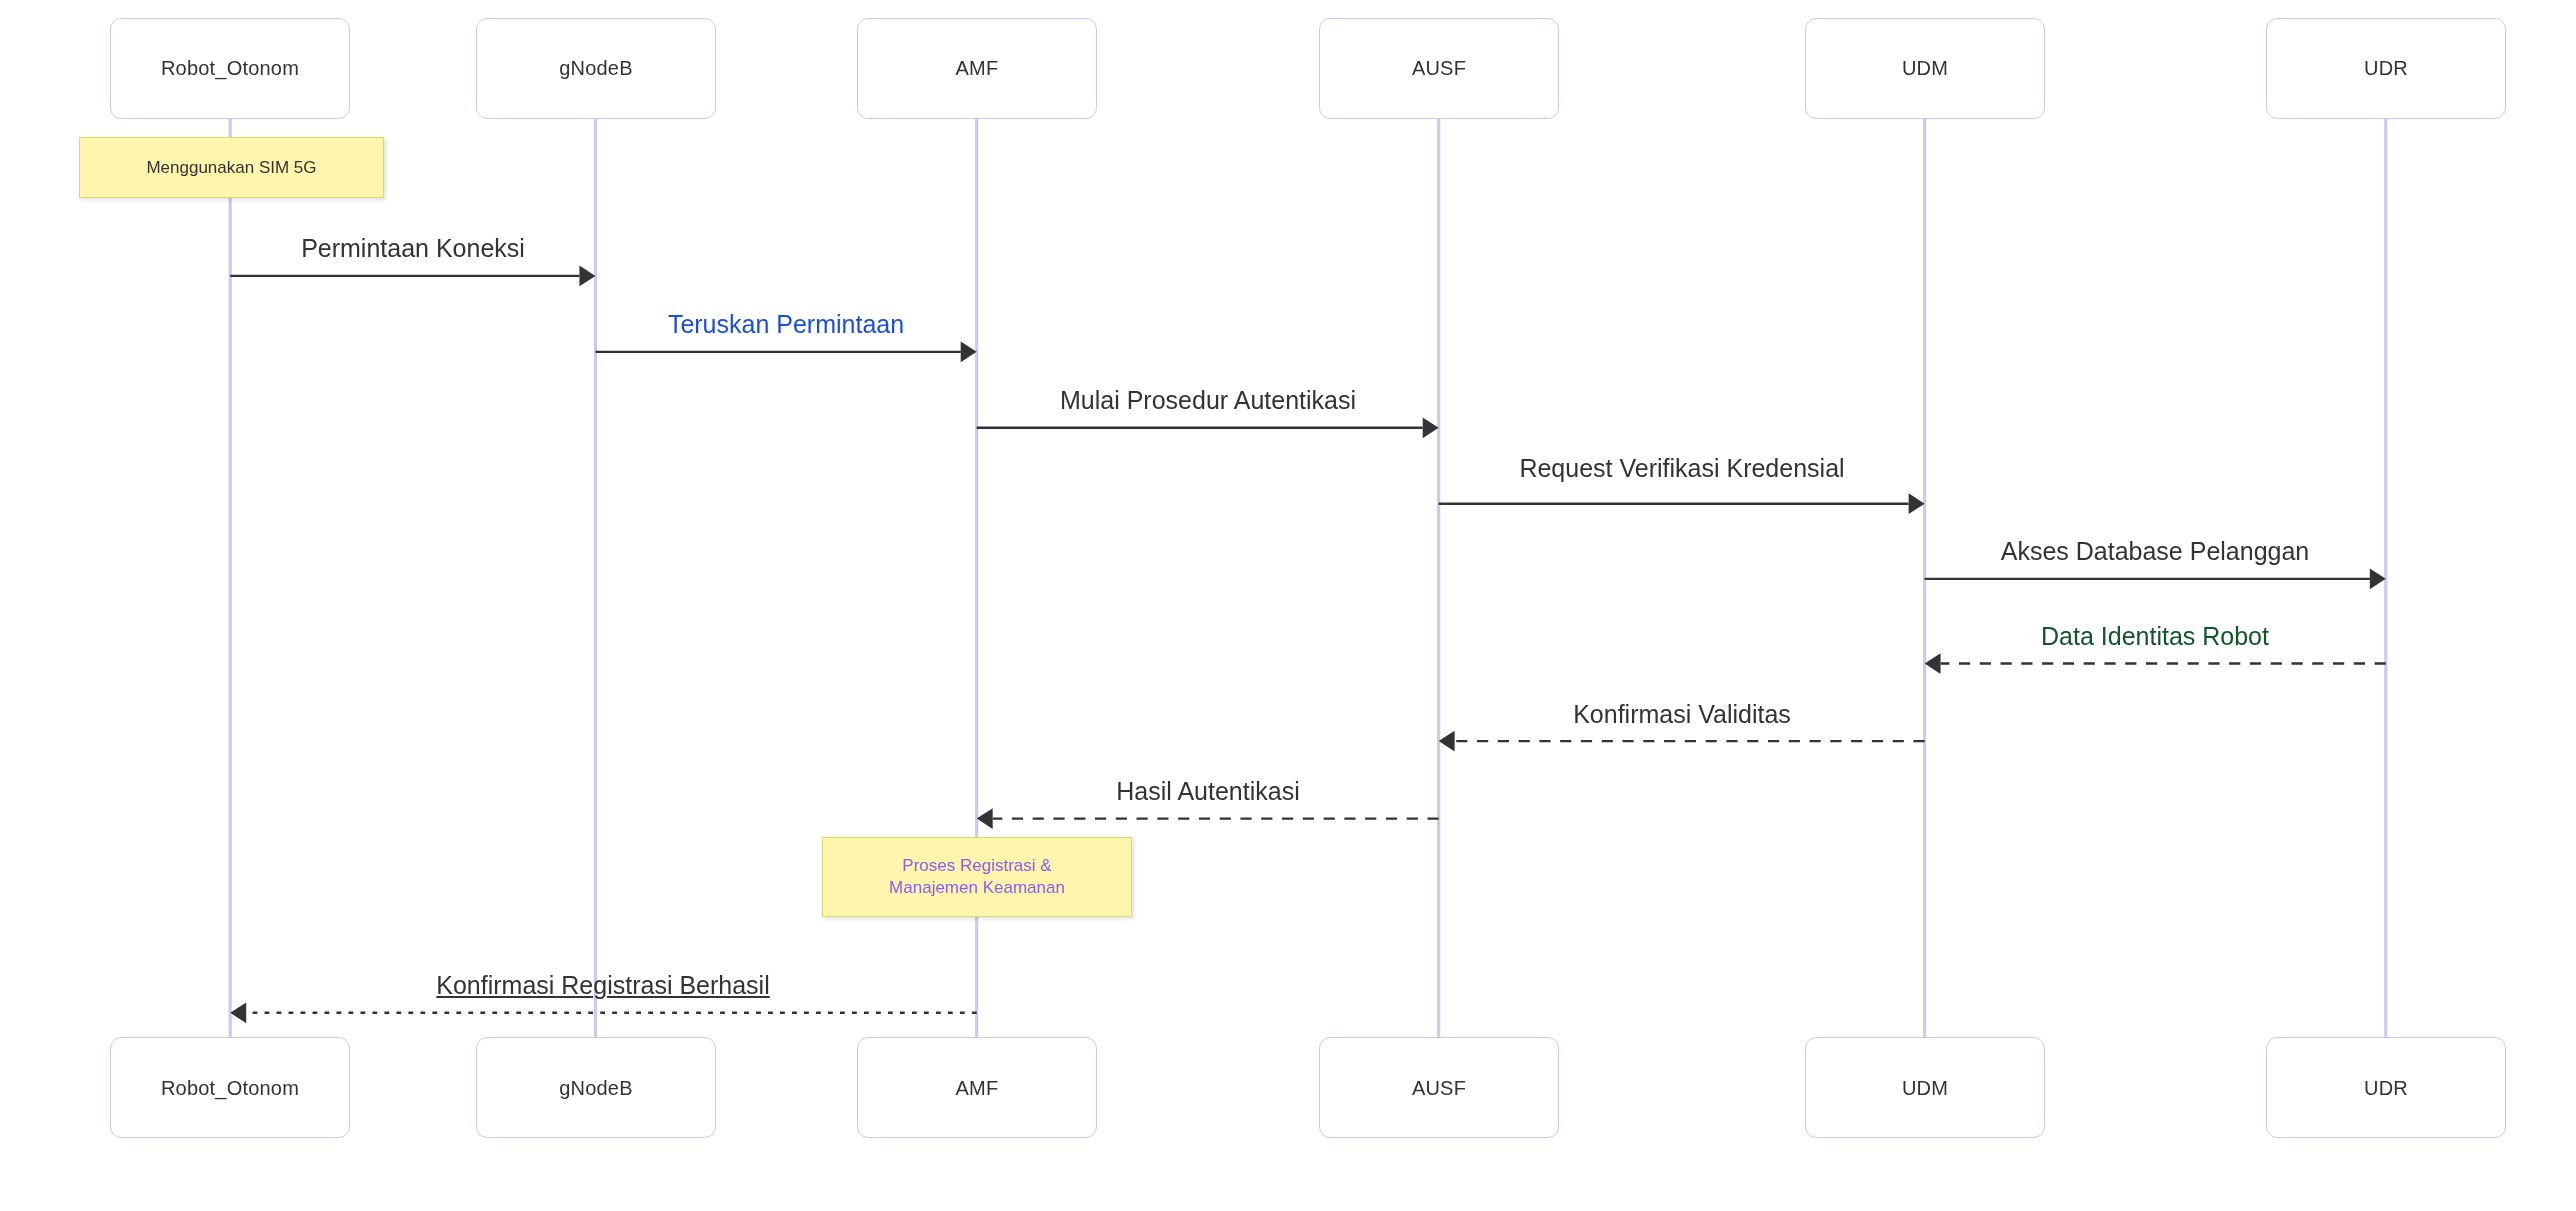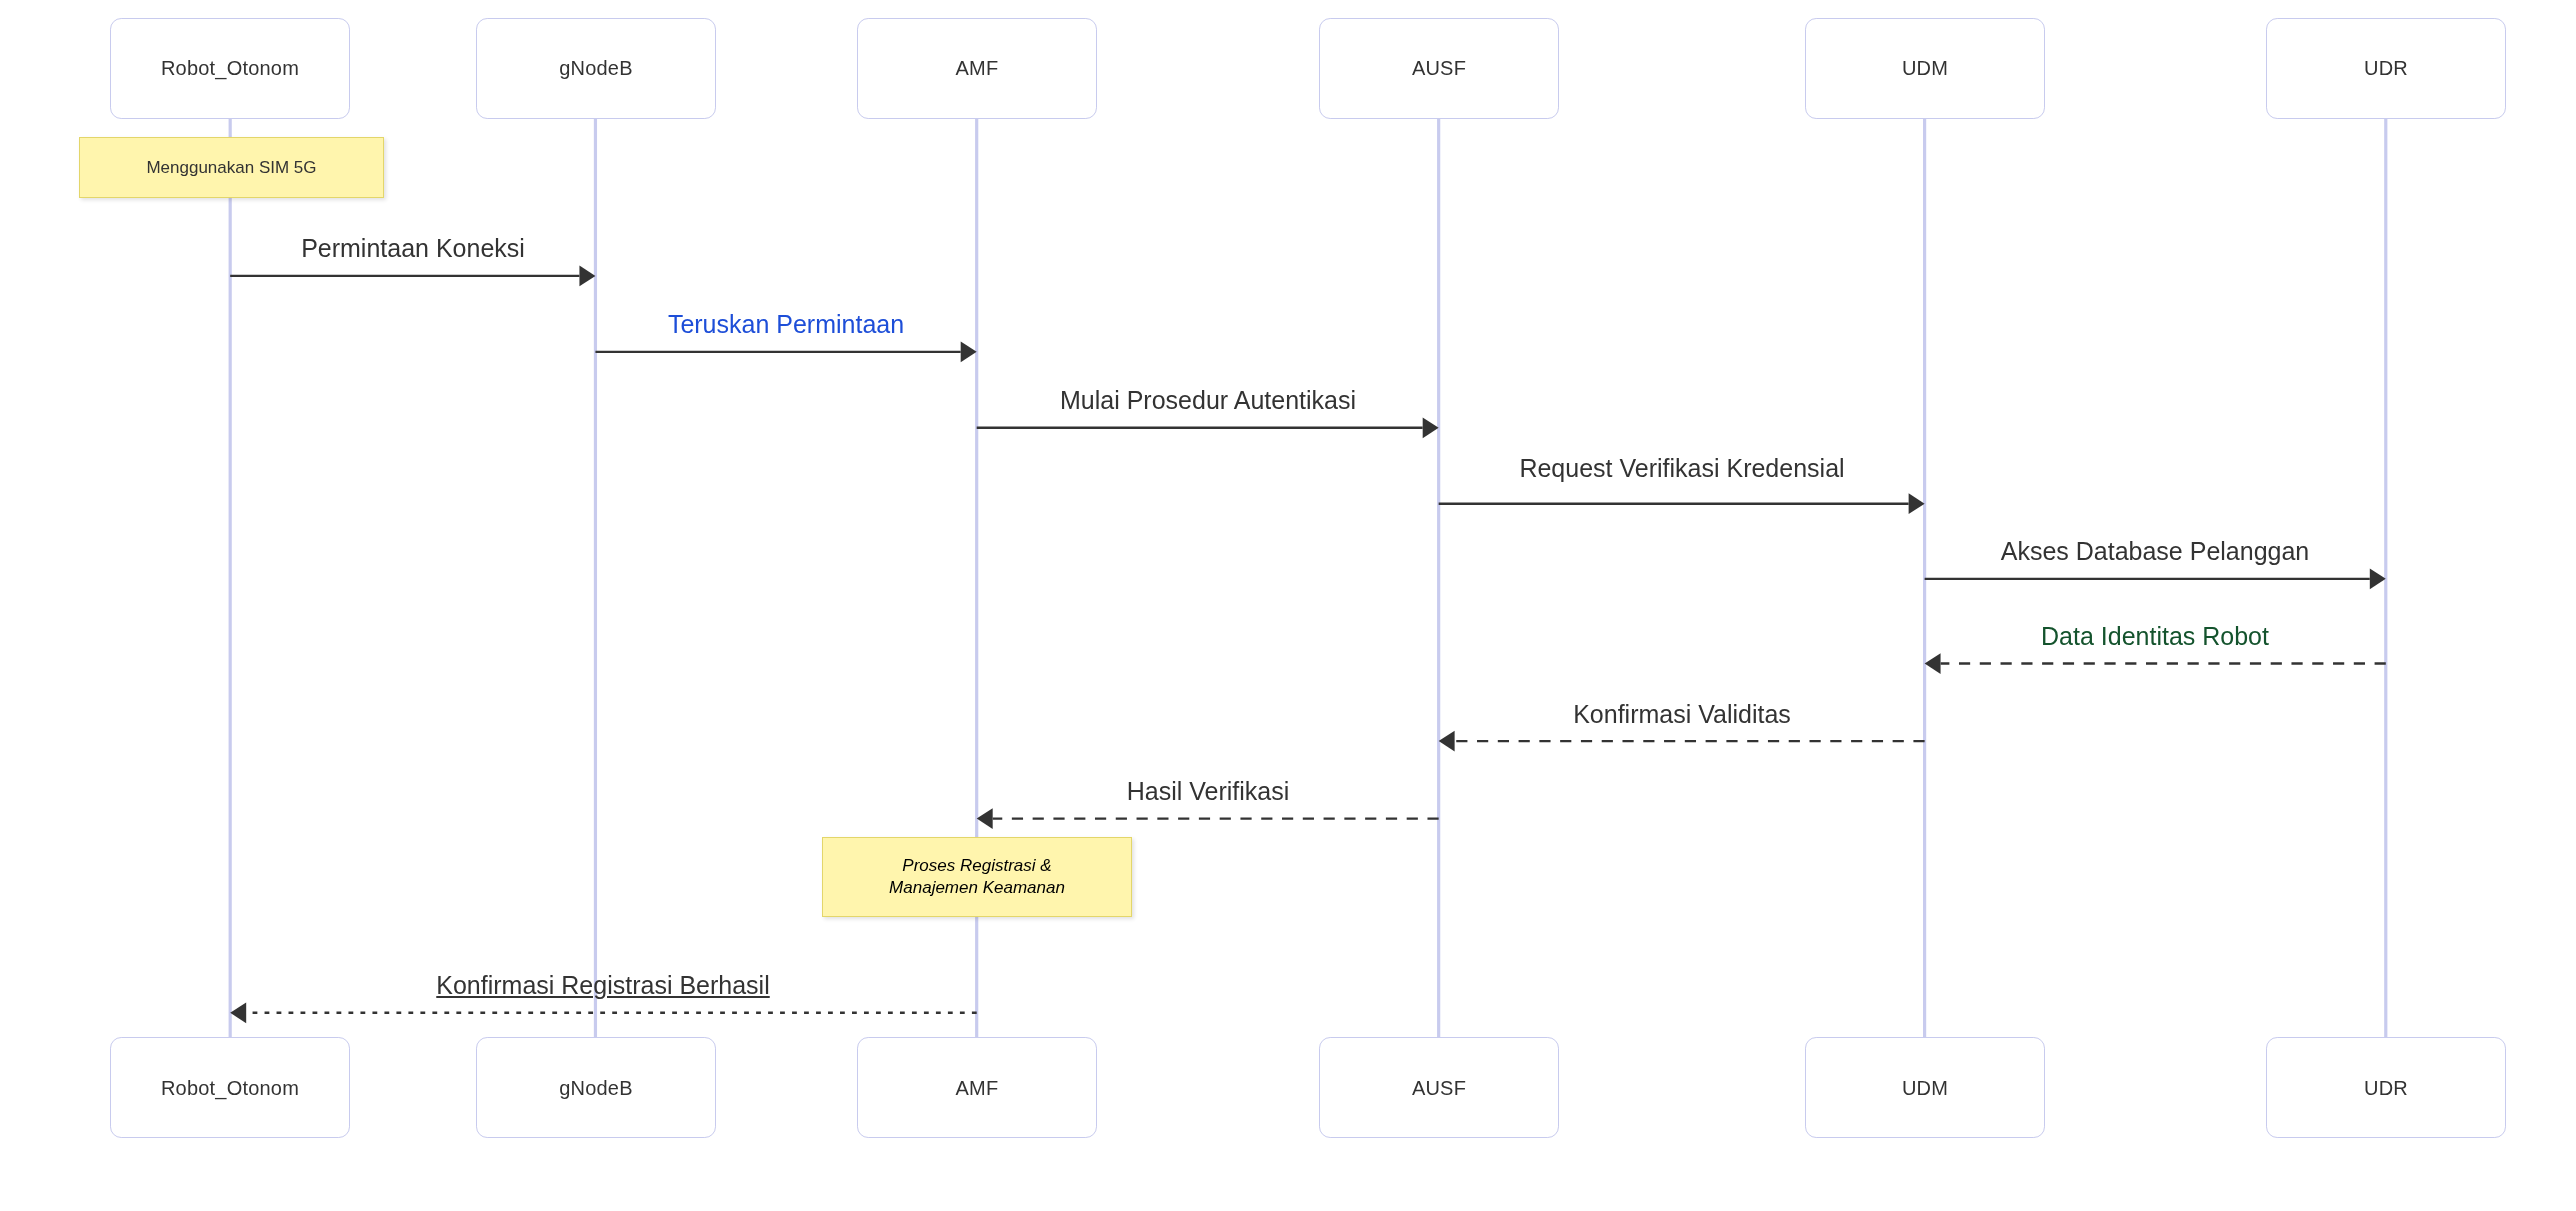--- a/index.html
+++ b/index.html
@@ -160,28 +160,28 @@
     </div>
 
   <div id="message-labels">
       <div class="msg-label" style="left: 413px; top: 261px; color: rgb(51, 51, 51);">Permintaan Koneksi</div>
       <div class="msg-label" style="left: 786px; top: 337px; color: #1d4ed8;">Teruskan Permintaan</div>
       <div class="msg-label" style="left: 1208px; top: 413px; color: rgb(51, 51, 51);">Mulai Prosedur Autentikasi</div>
       <div class="msg-label" style="left: 1682px; top: 481px; color: rgb(51, 51, 51);">Request Verifikasi Kredensial</div>
       <div class="msg-label" style="left: 2155px; top: 564px; color: rgb(51, 51, 51);">Akses Database Pelanggan</div>
       <div class="msg-label" style="left: 2155px; top: 649px; color: #14532d;">Data Identitas Robot</div>
       <div class="msg-label" style="left: 1682px; top: 727px; color: rgb(51, 51, 51);">Konfirmasi Validitas</div>
-      <div class="msg-label" style="left: 1208px; top: 804px; color: rgb(51, 51, 51);">Hasil Verifikasi</div>
+      <div class="msg-label" style="left: 1208px; top: 804px; color: rgb(51, 51, 51);">Hasil Autentikasi</div>
       <div class="msg-label" style="left: 603px; top: 998px; color: rgb(51, 51, 51); text-decoration: underline;">Konfirmasi Registrasi Berhasil</div>
     </div>
 
   <div id="notes">
       <div class="note-box" style="left: 79px; top: 137px; width: 305px; height: 61px; background: rgb(255, 245, 173); border-color: rgb(227, 214, 106);">
         <div class="note-text" style="color: rgb(51, 51, 51);">Menggunakan SIM 5G</div>
       </div>
       <div class="note-box" style="left: 822px; top: 837px; width: 310px; height: 80px; background: rgb(255, 245, 173); border-color: rgb(227, 214, 106);">
-        <div class="note-text" style="color: #000000; font-style: italic;">Proses Registrasi &amp;
+        <div class="note-text" style="color: #8b5cf6;">Proses Registrasi &amp;
 Manajemen Keamanan</div>
       </div>
     </div>
 
 </div>
 
 
 </body></html>

